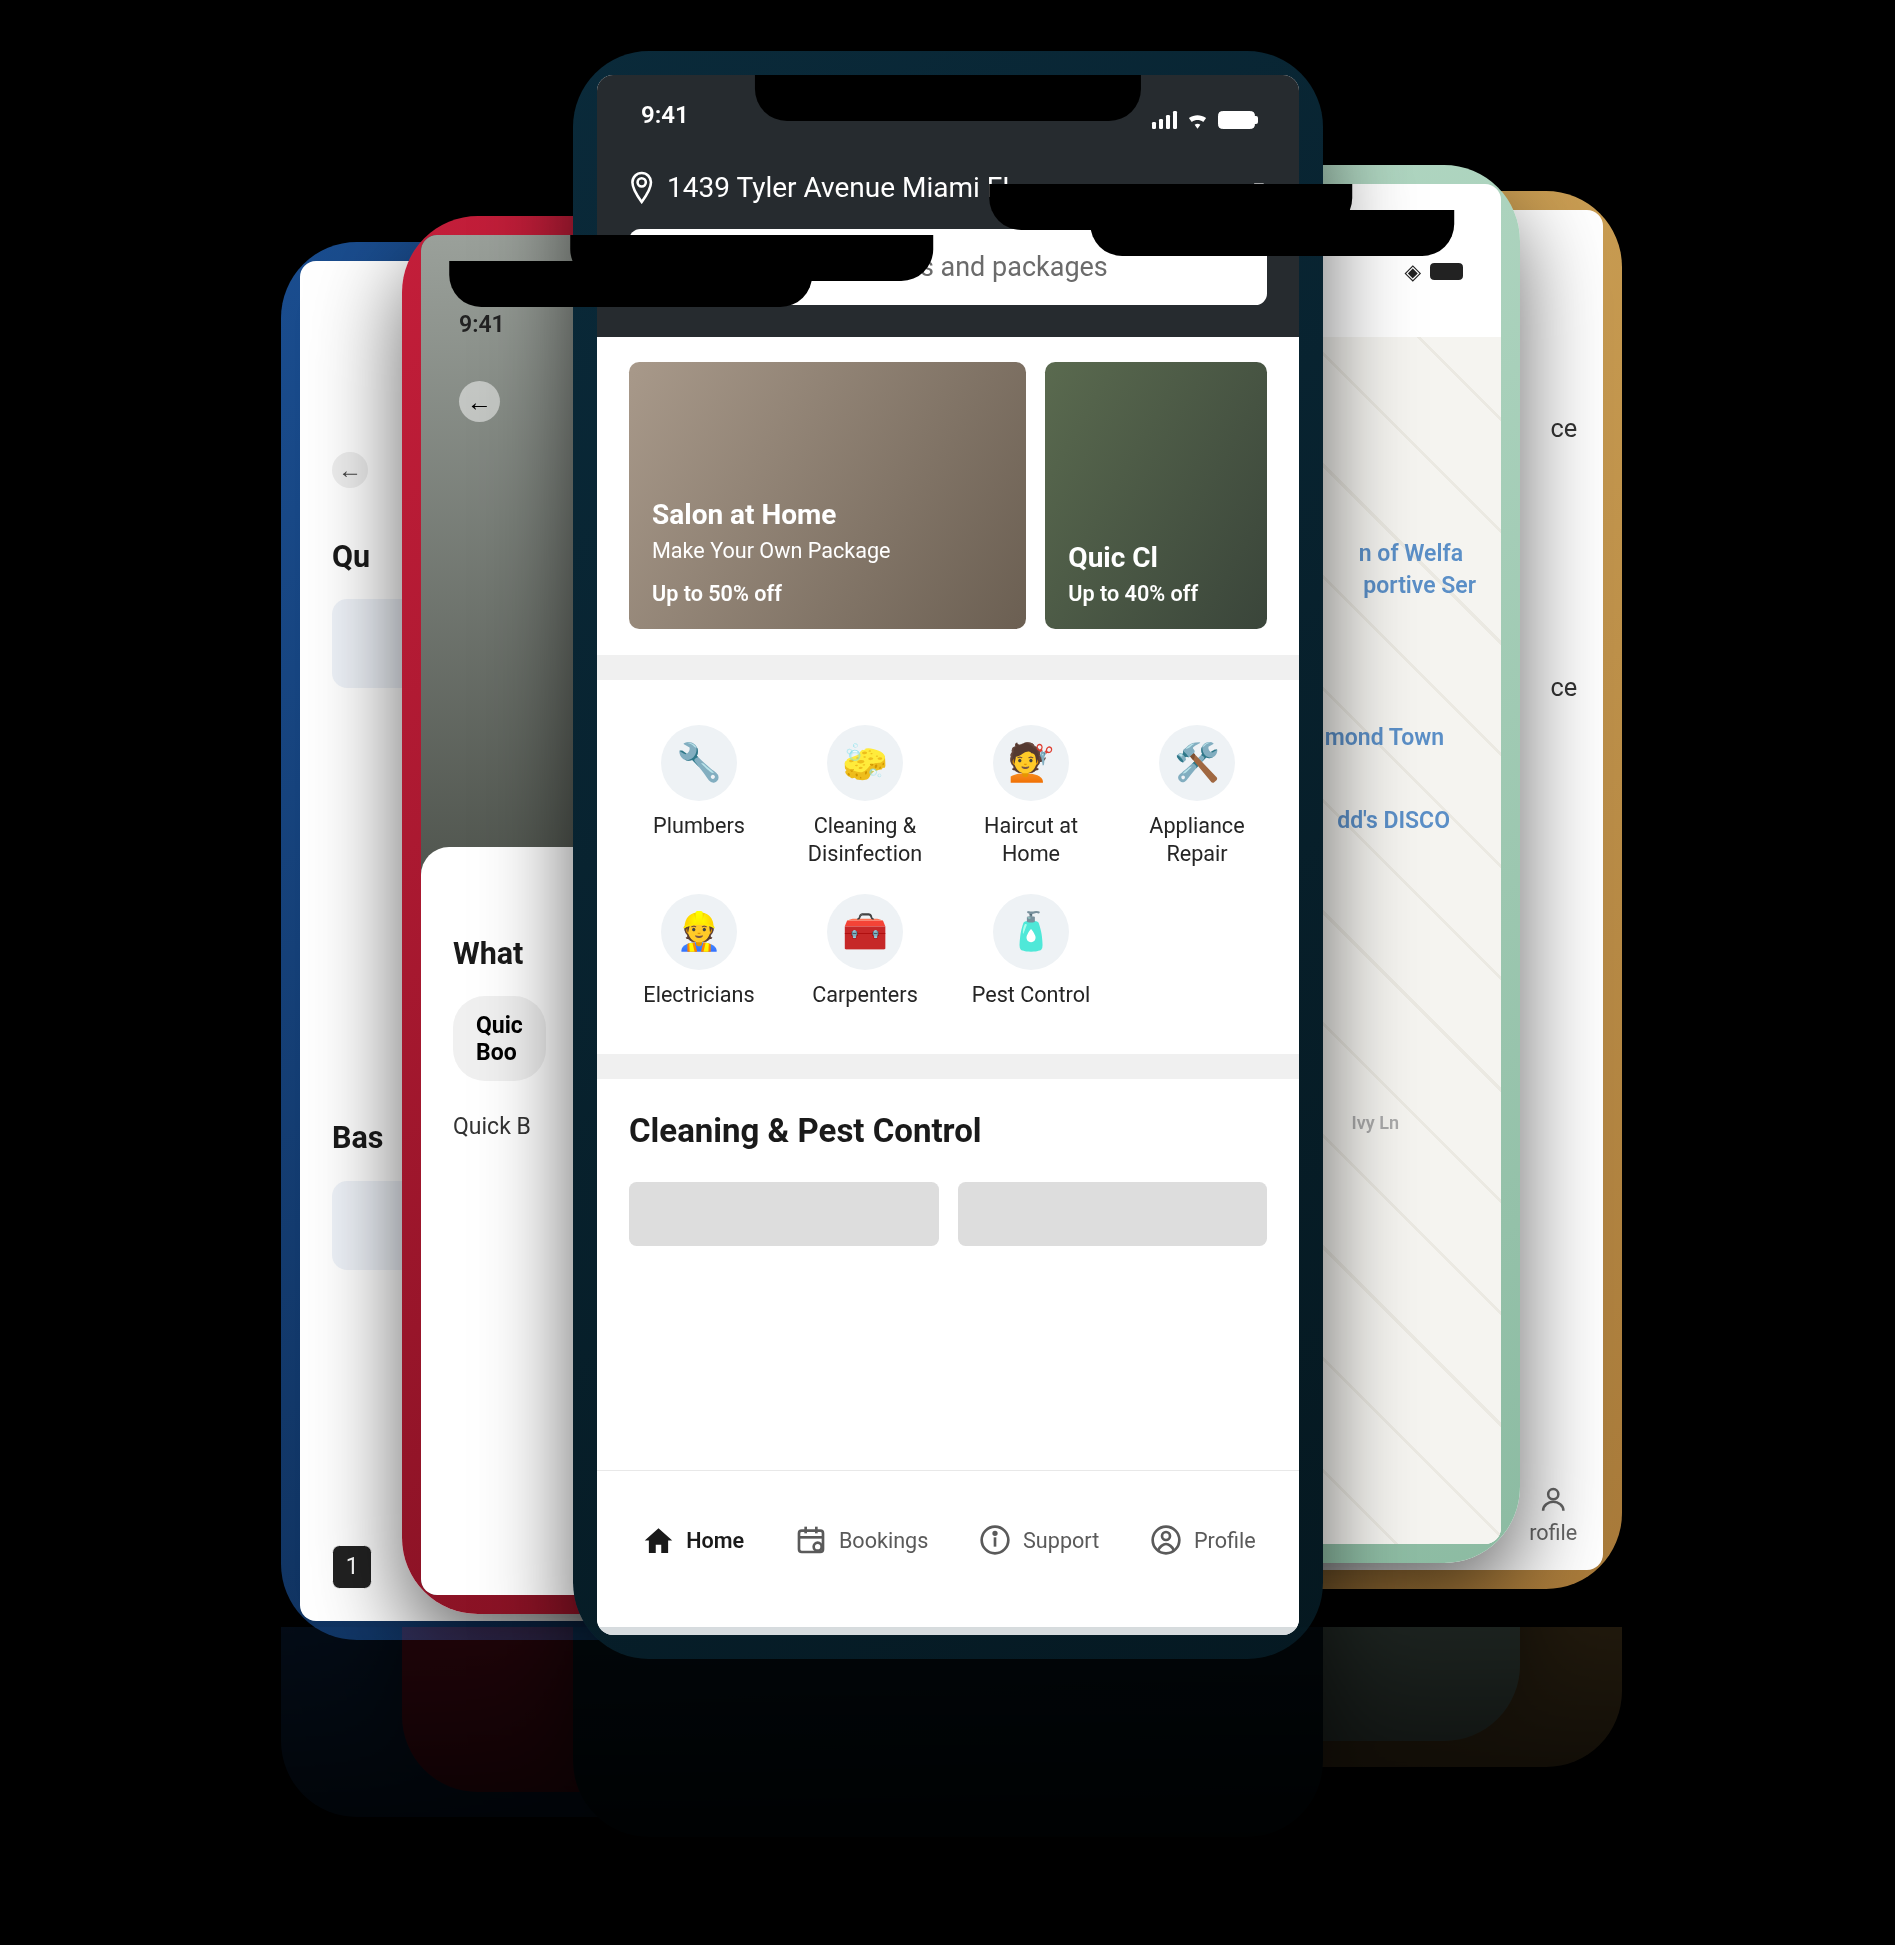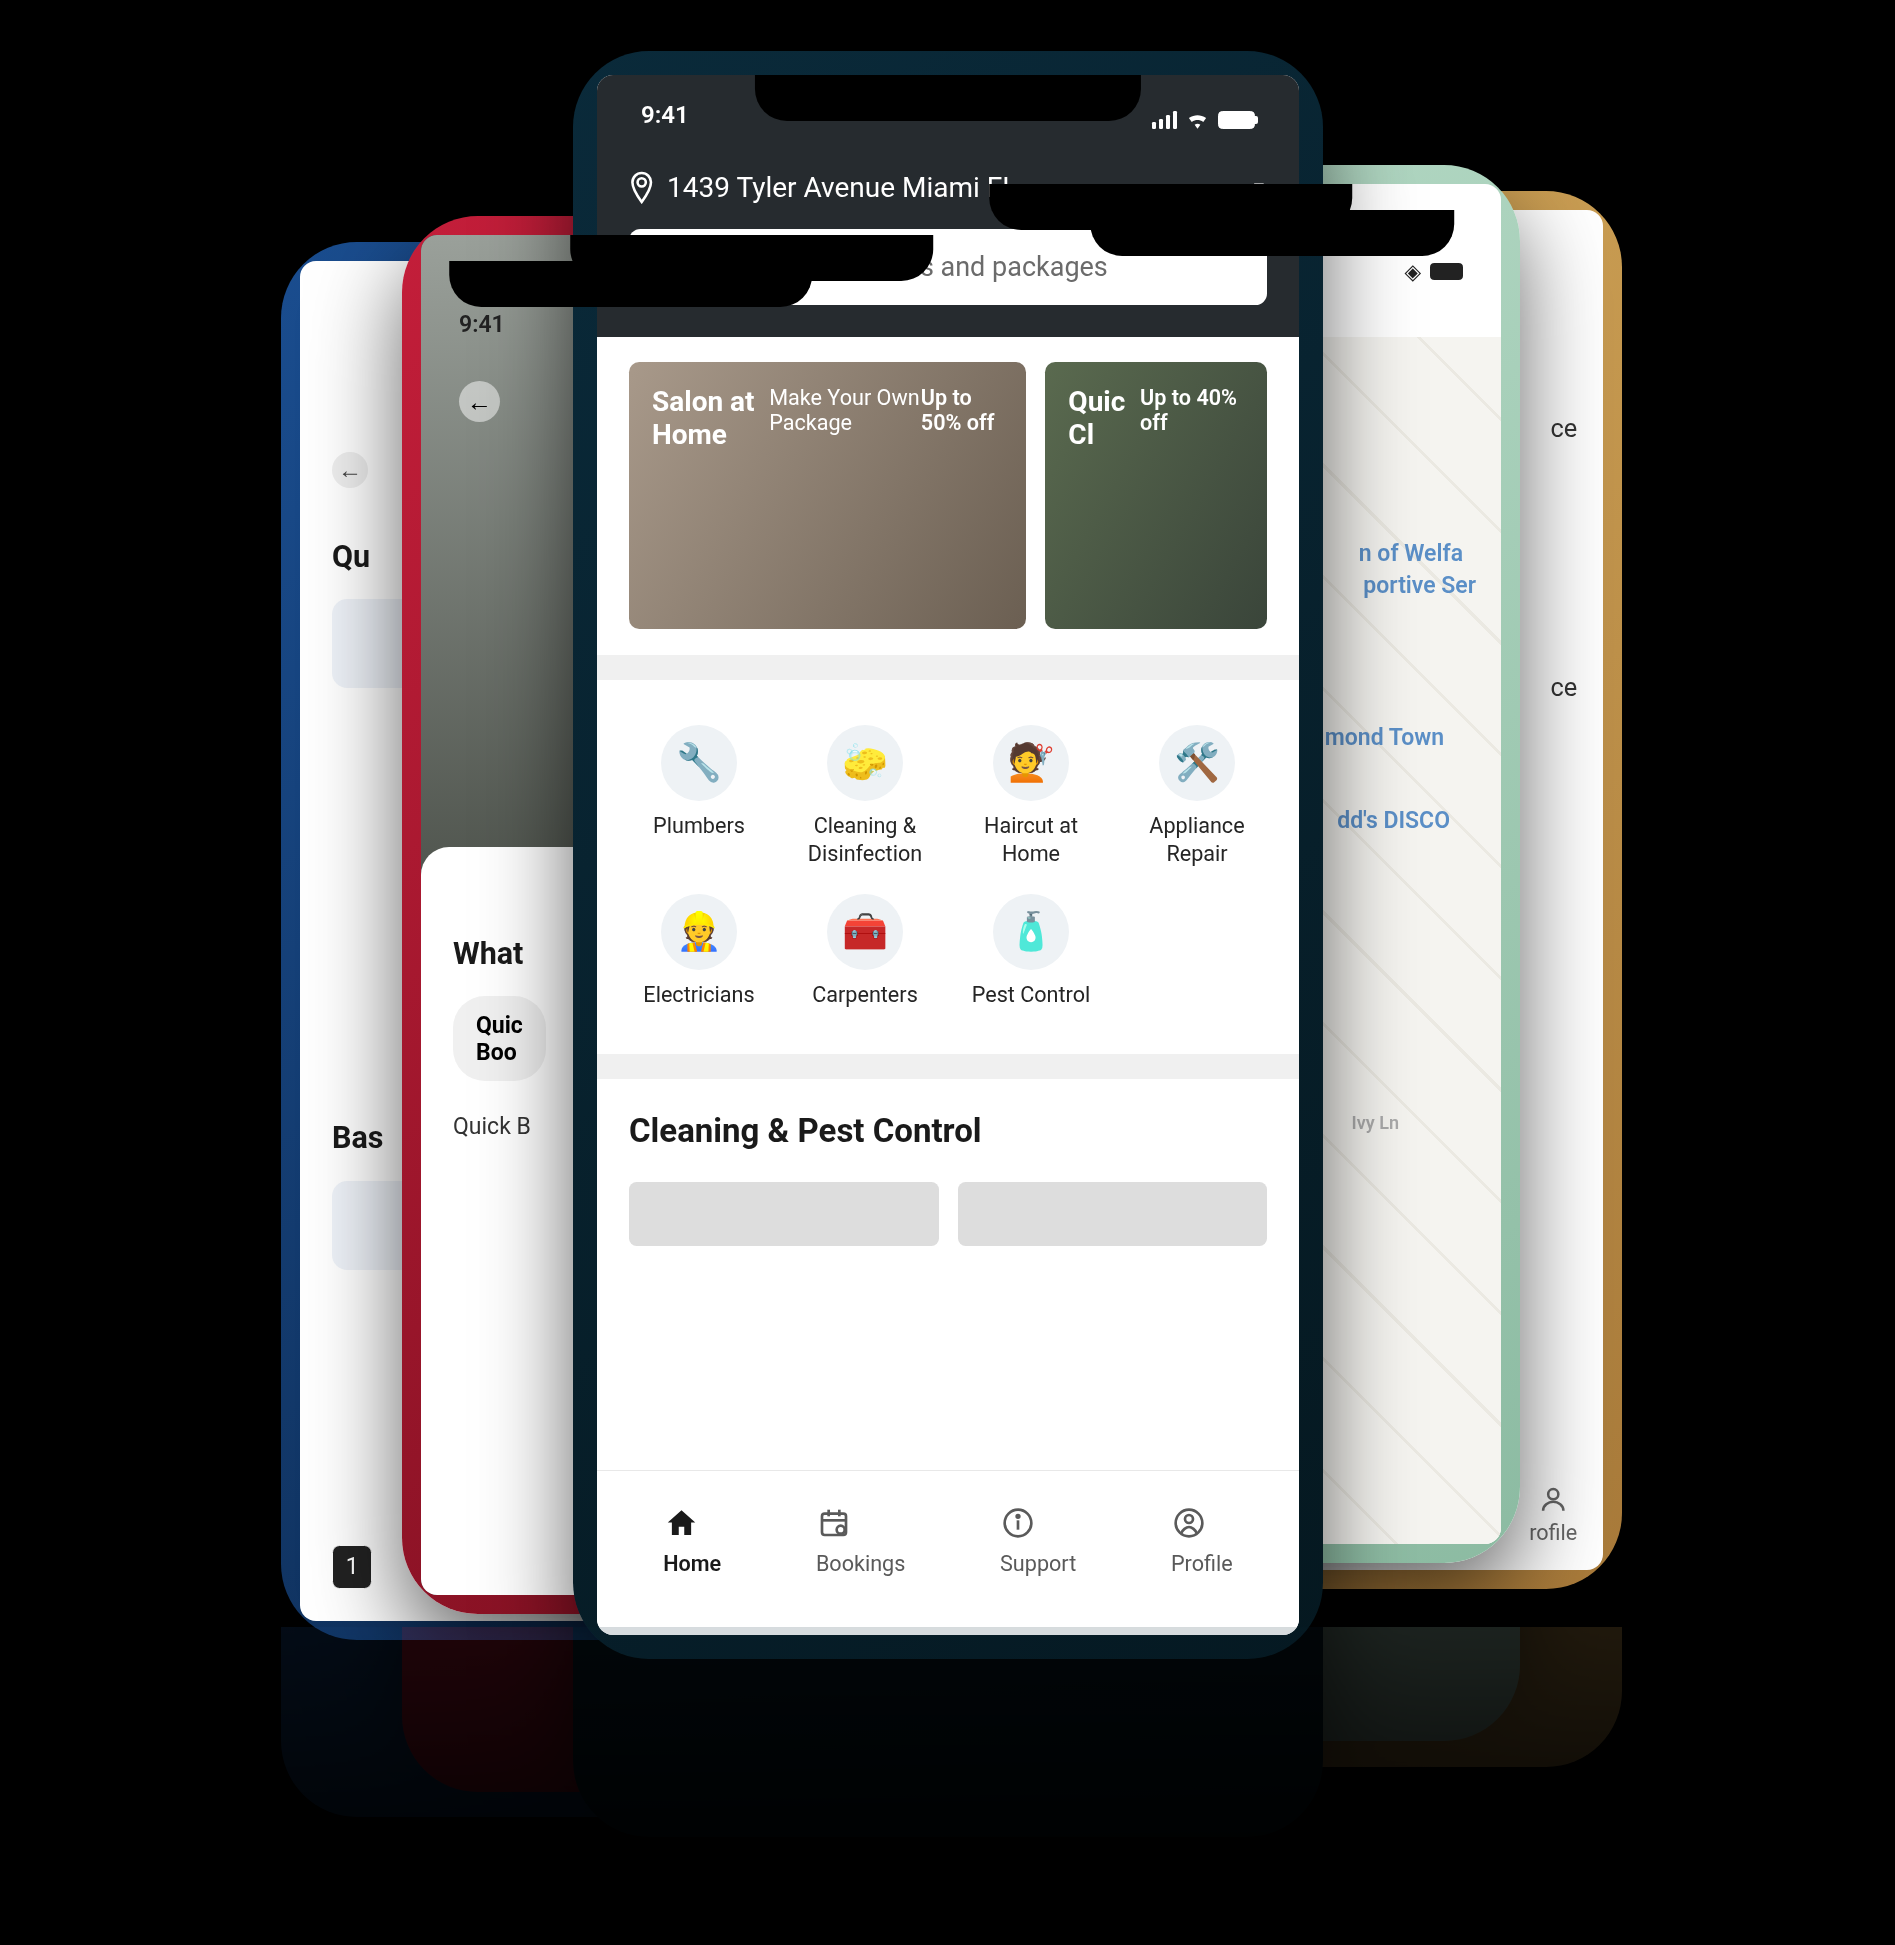--- a/index.html
+++ b/index.html
@@ -135,20 +135,21 @@
       padding: 25.4px 32px;
     }
     .promo-card {
       height: 267px;
       border-radius: 10.2px;
       background: linear-gradient(120deg, #a8998a, #6b5f52);
       position: relative;
       color: #fff;
       padding: 23px;
       display: flex;
+      flex-direction: column;
       justify-content: flex-end;
       overflow: hidden;
     }
     .promo-card.primary { flex: 2; }
     .promo-card.secondary { flex: 1; background: linear-gradient(120deg, #5a6a4f, #3a453a); }
     .promo-title { font-size: 28px; font-weight: 700; margin-bottom: 7.6px; }
     .promo-sub { font-size: 21.6px; margin-bottom: 18px; }
     .promo-off { font-size: 21.6px; font-weight: 600; }
 
     .section-gap { height: 25.4px; background: #f0f0f0; }
@@ -192,22 +193,22 @@
       height: 165px;
       background: #fff;
       border-top: 0.6px solid #e8e8e8;
       display: flex;
       justify-content: space-around;
       align-items: center;
       padding: 12.7px 19px 38px;
     }
     .nav-item {
       display: flex;
-      flex-direction: column;
-      align-items: flex-start;
+      flex-direction: row;
+      align-items: center;
       gap: 10px;
       color: #5a5a5a;
       font-size: 21.6px;
     }
     .nav-item.active { color: #1a1a1a; font-weight: 600; }
     .nav-icon { width: 36px; height: 36px; display:flex; align-items:center; justify-content:center; }
 
     
     .bg-blue-content { padding: 191px 32px 0; }
     .bg-back { width:36px; height:36px; border-radius:50%; background:#eee; display:flex;align-items:center;justify-content:center;font-size:24px; color:#444; }

